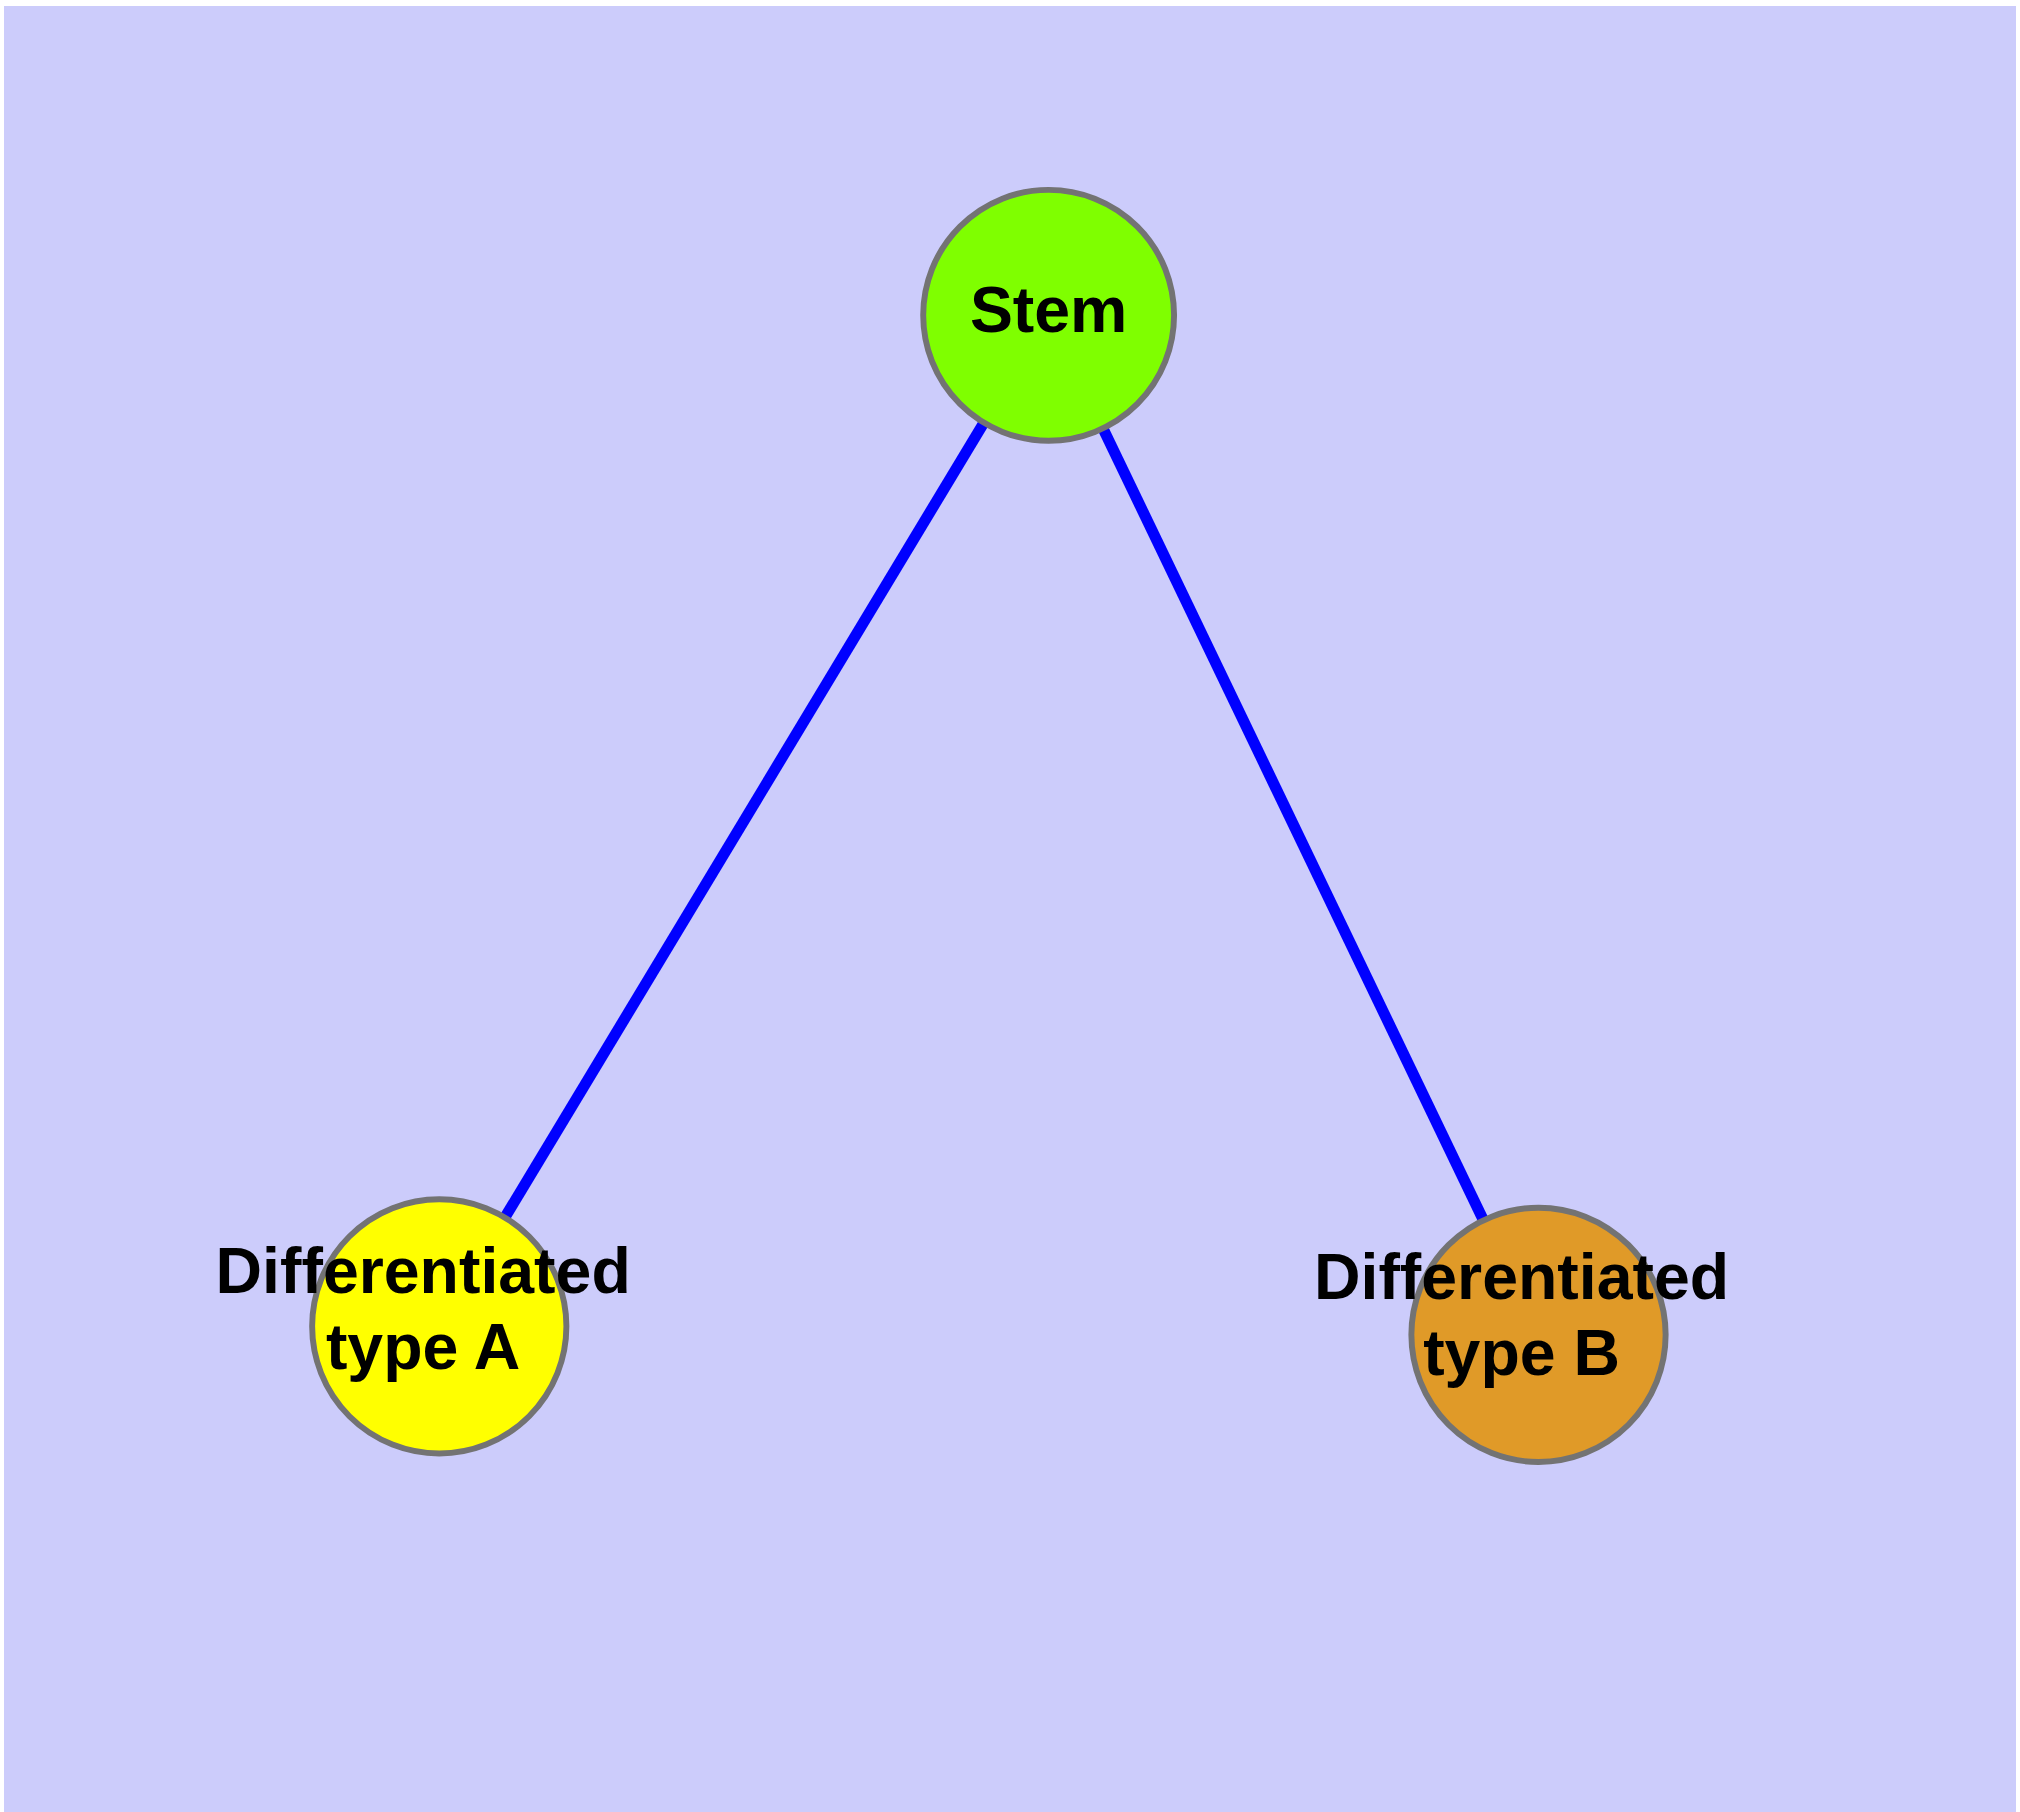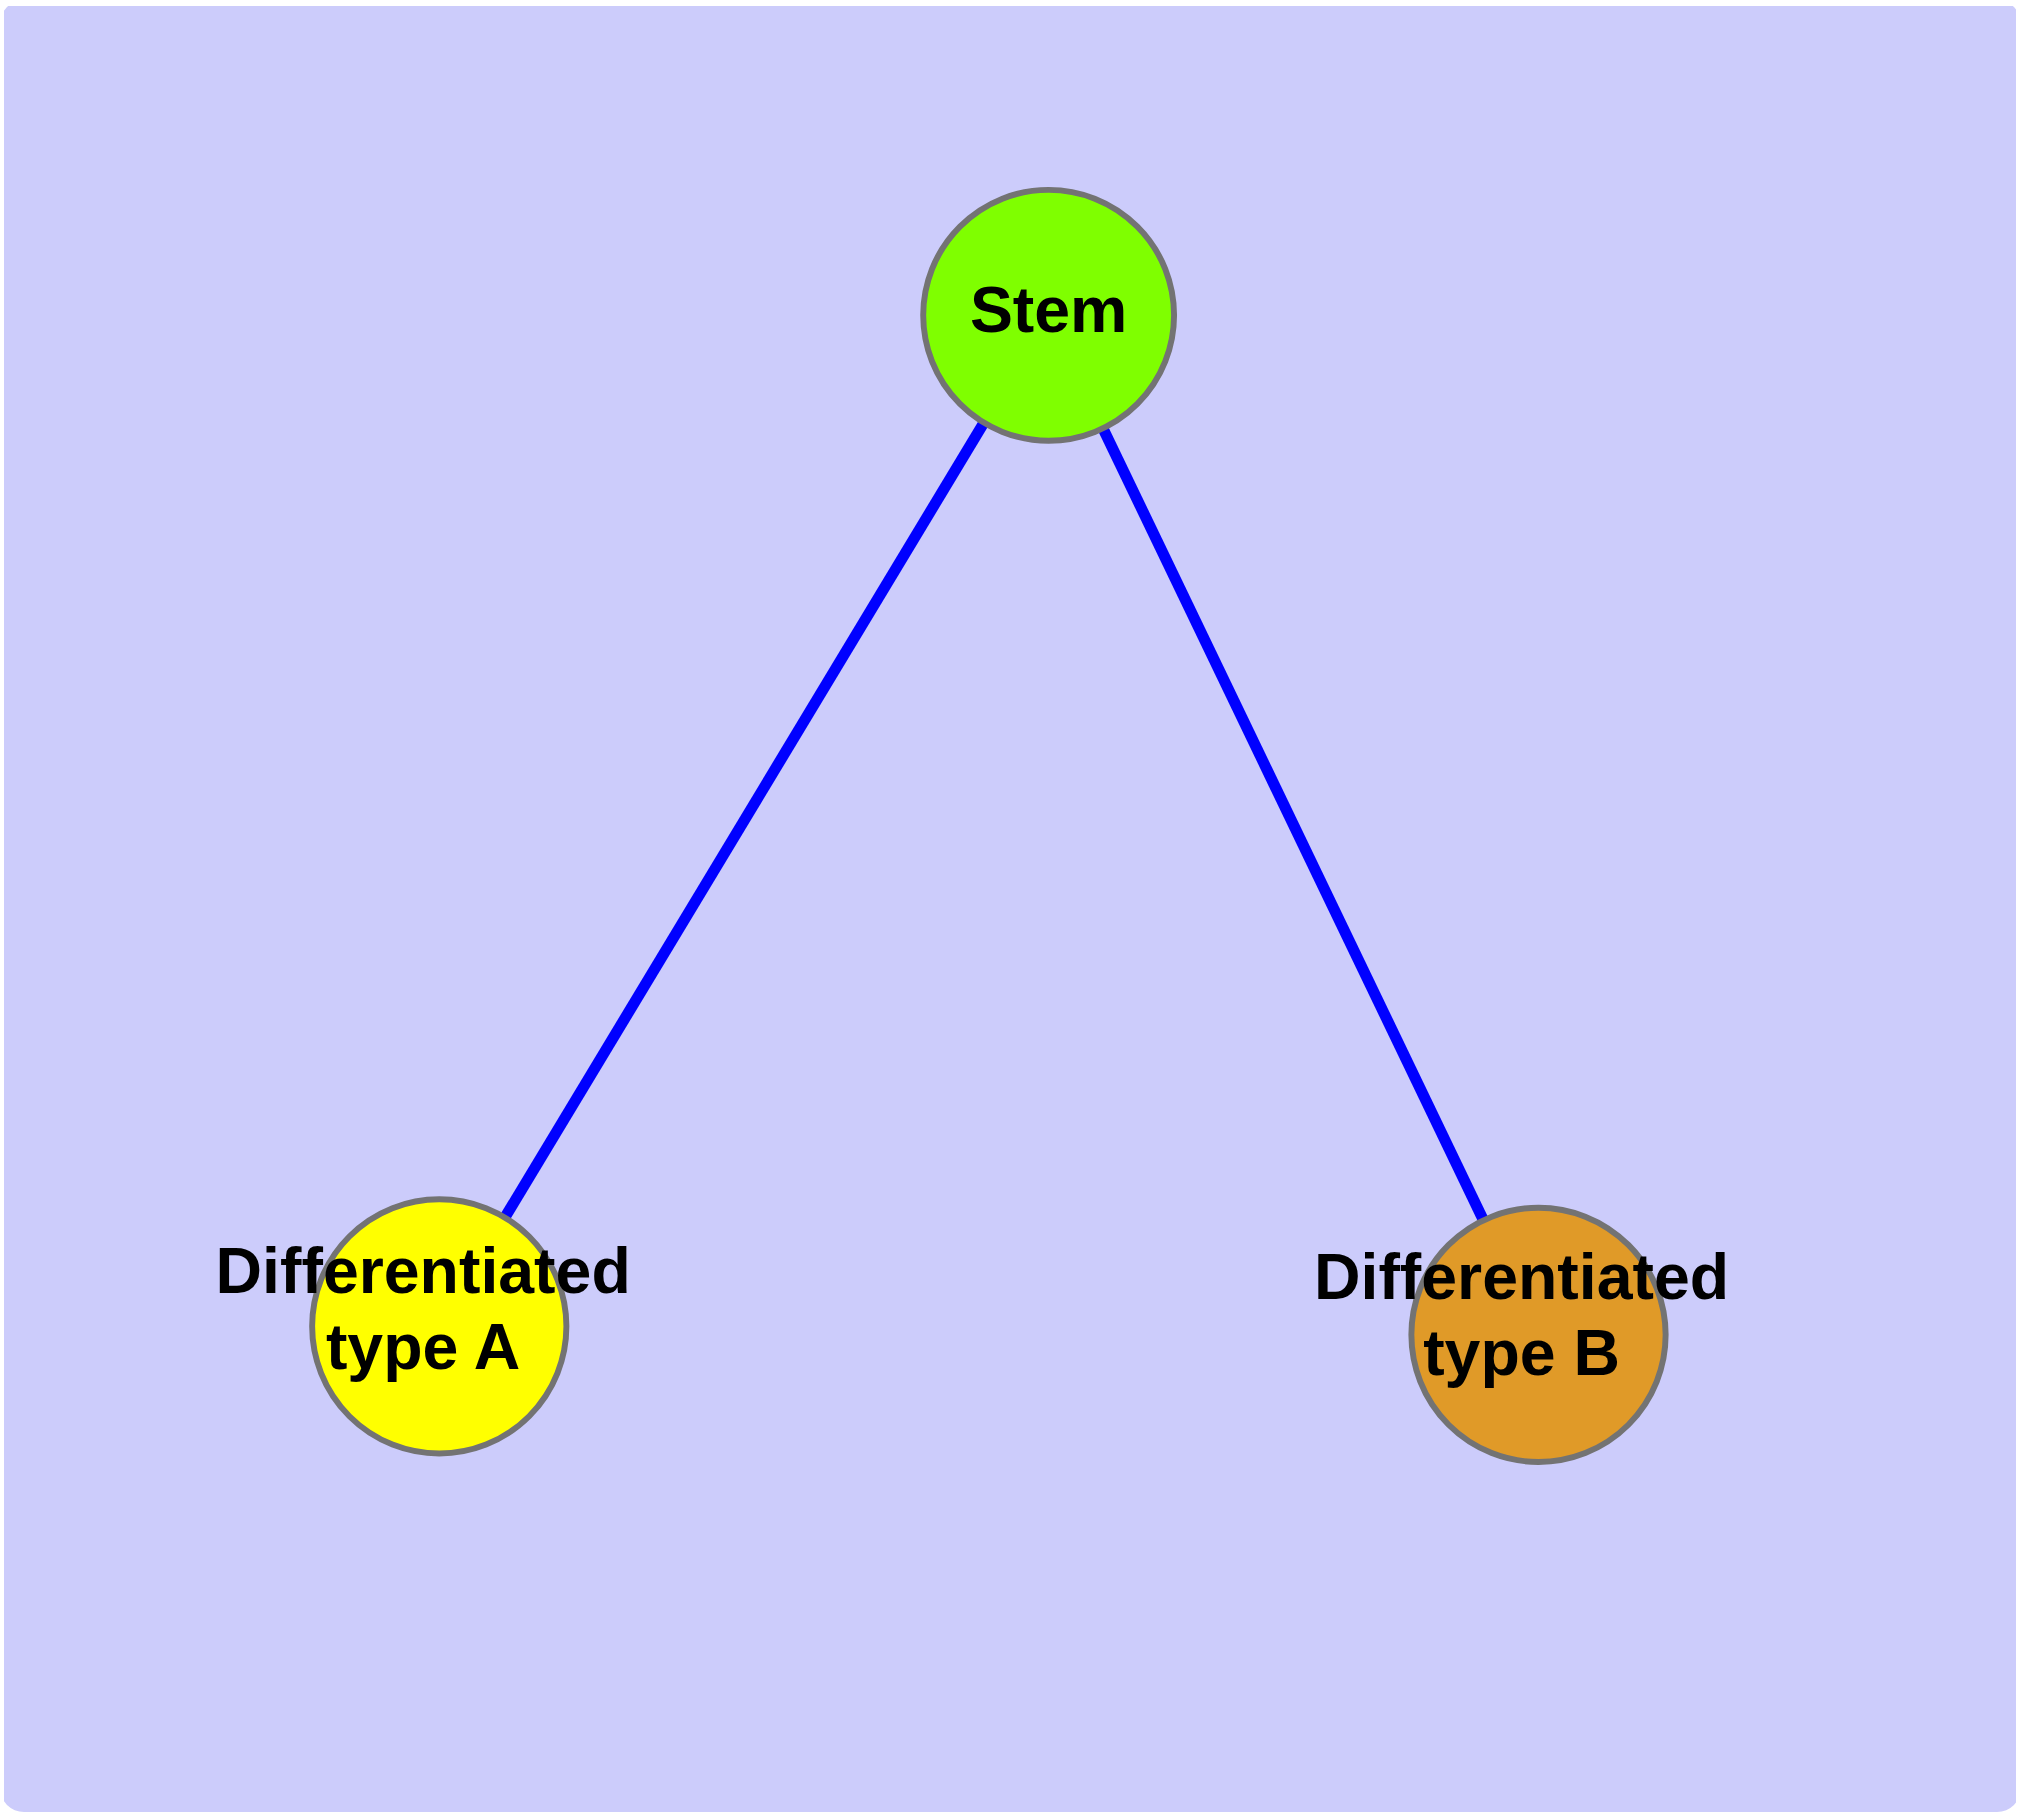--- a/index.html
+++ b/index.html
@@ -7,21 +7,20 @@
     padding: 0;
     background: #ffffff;
   }
   #canvas {
     position: relative;
     width: 2021px;
     height: 1812px;
     background: #ffffff;
     overflow: hidden;
     font-family: "Liberation Sans", "DejaVu Sans", sans-serif;
-    border-radius: 24px;
   }
   #plot-area {
     position: absolute;
     left: 4.2px;
     top: 6px;
     width: 2012px;
     height: 1806px;
     background: #ccccfb;
   }
   #graph-svg {

